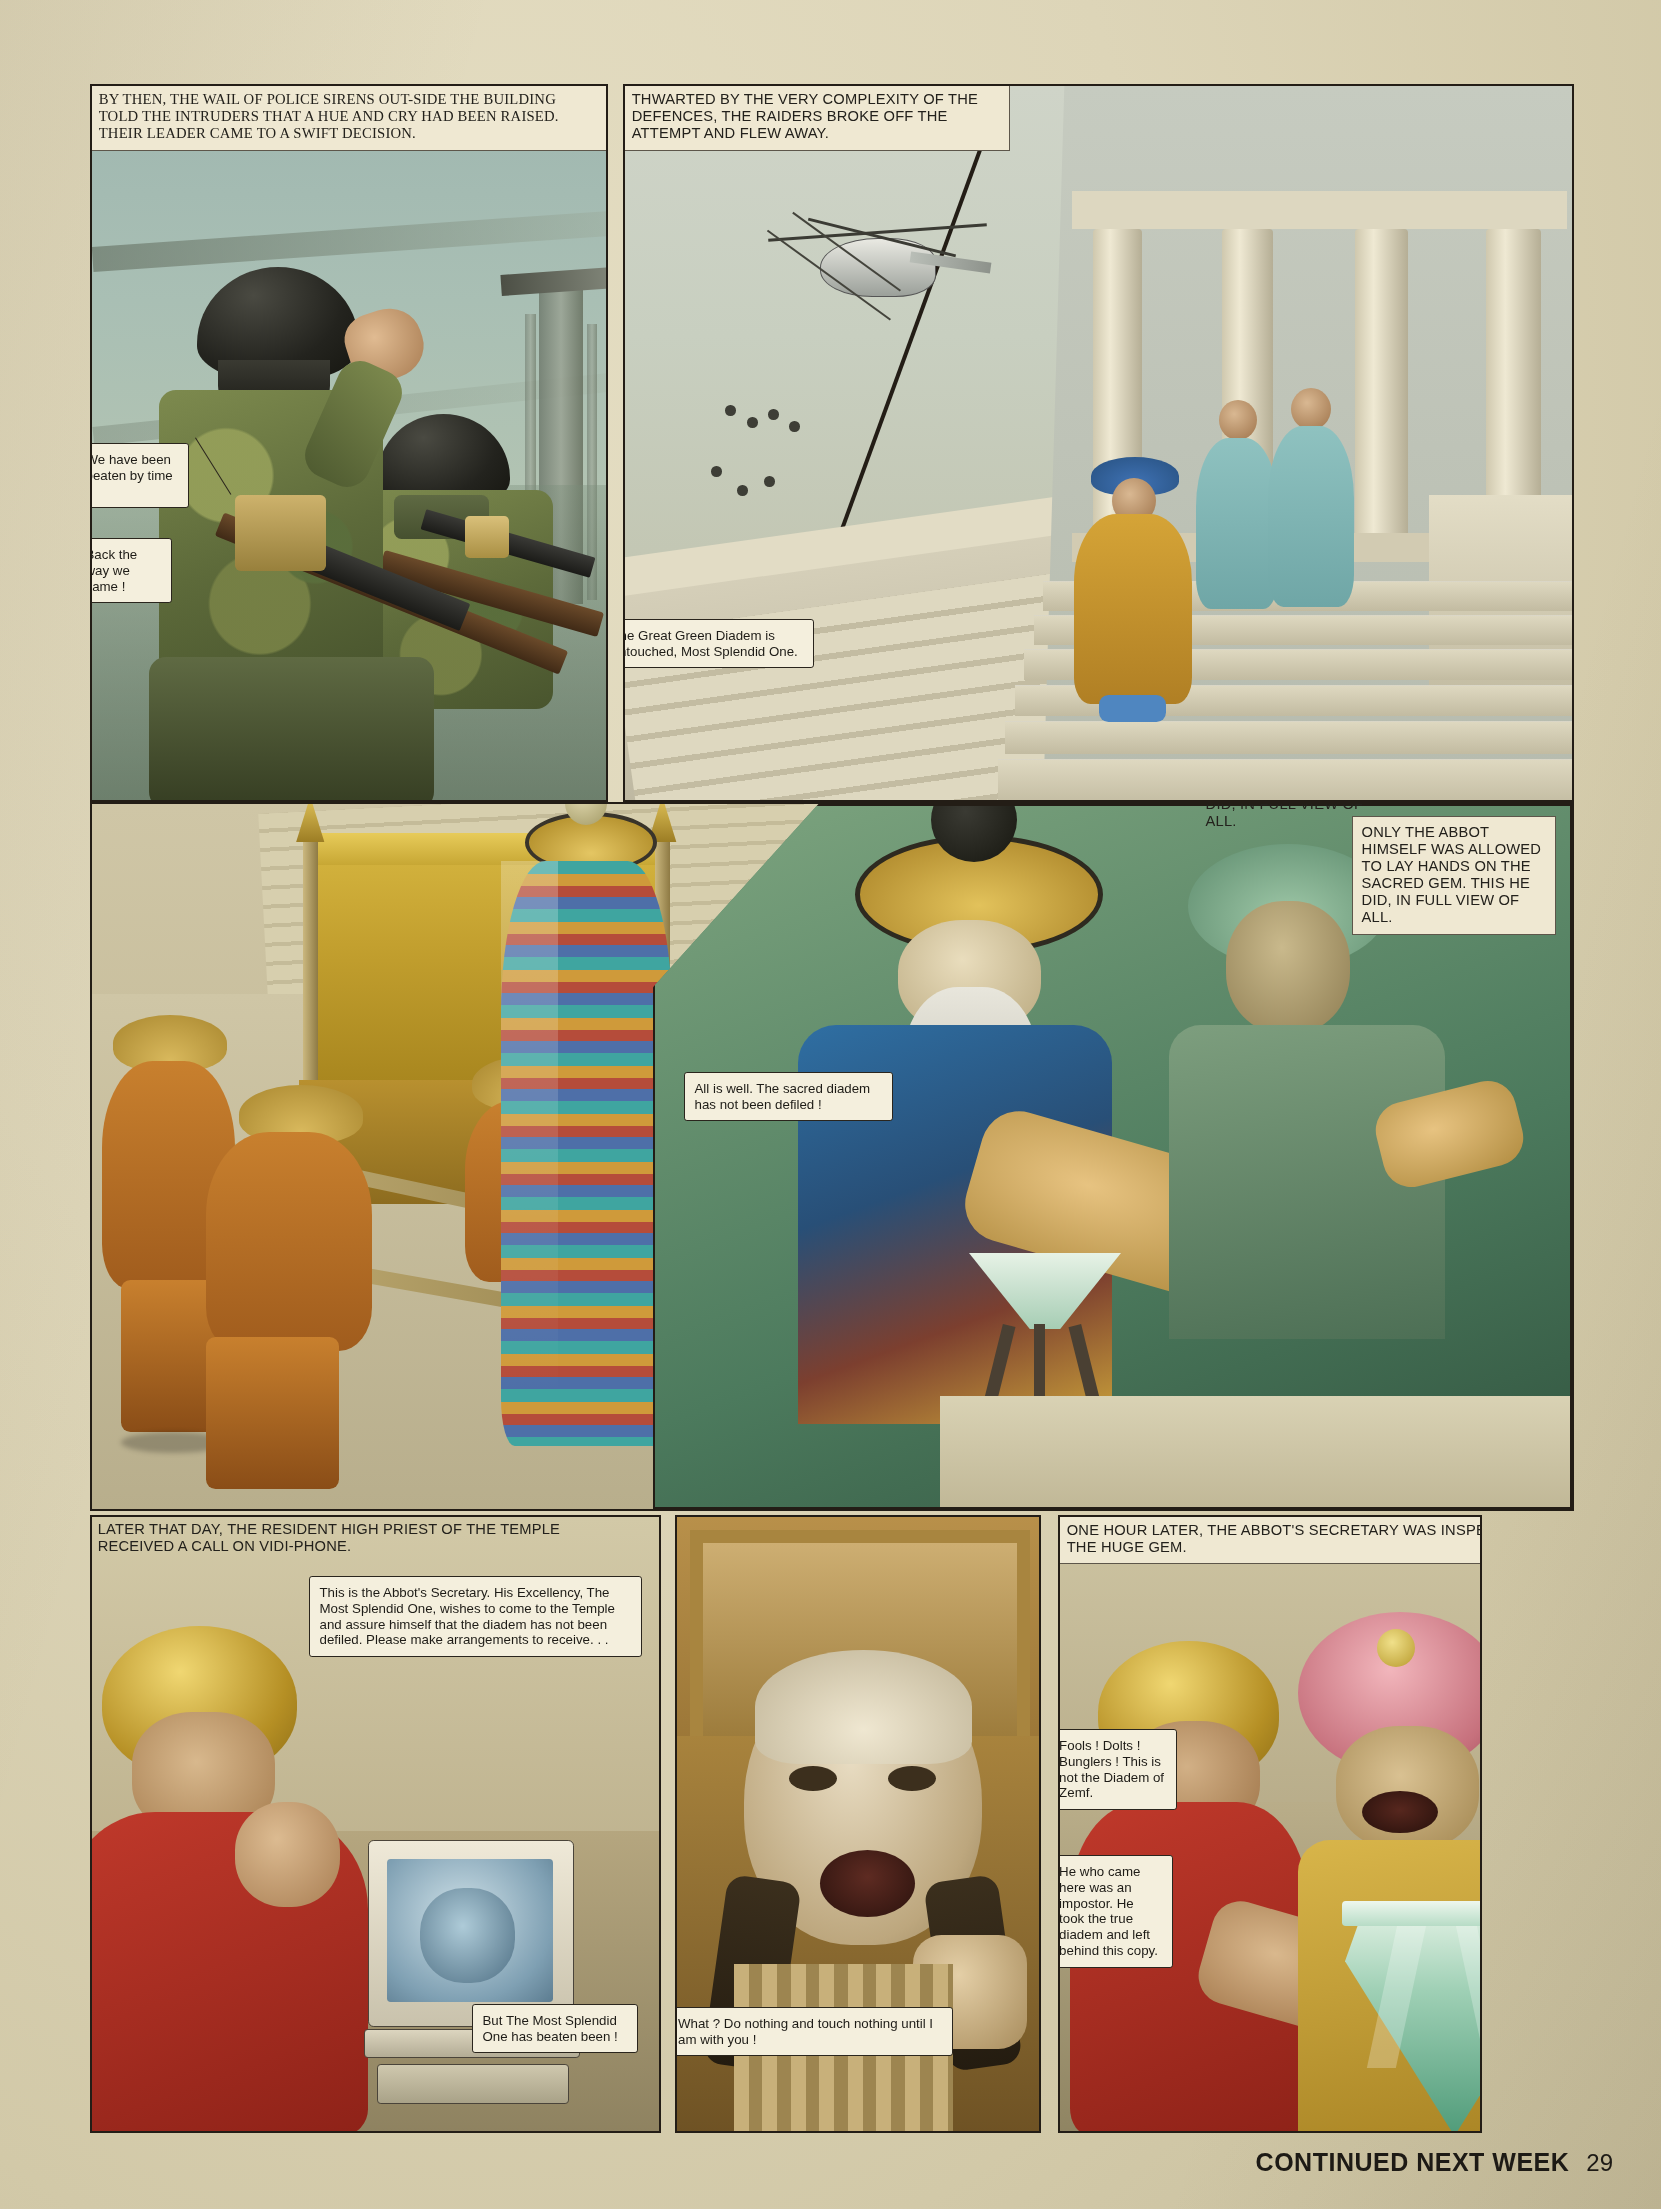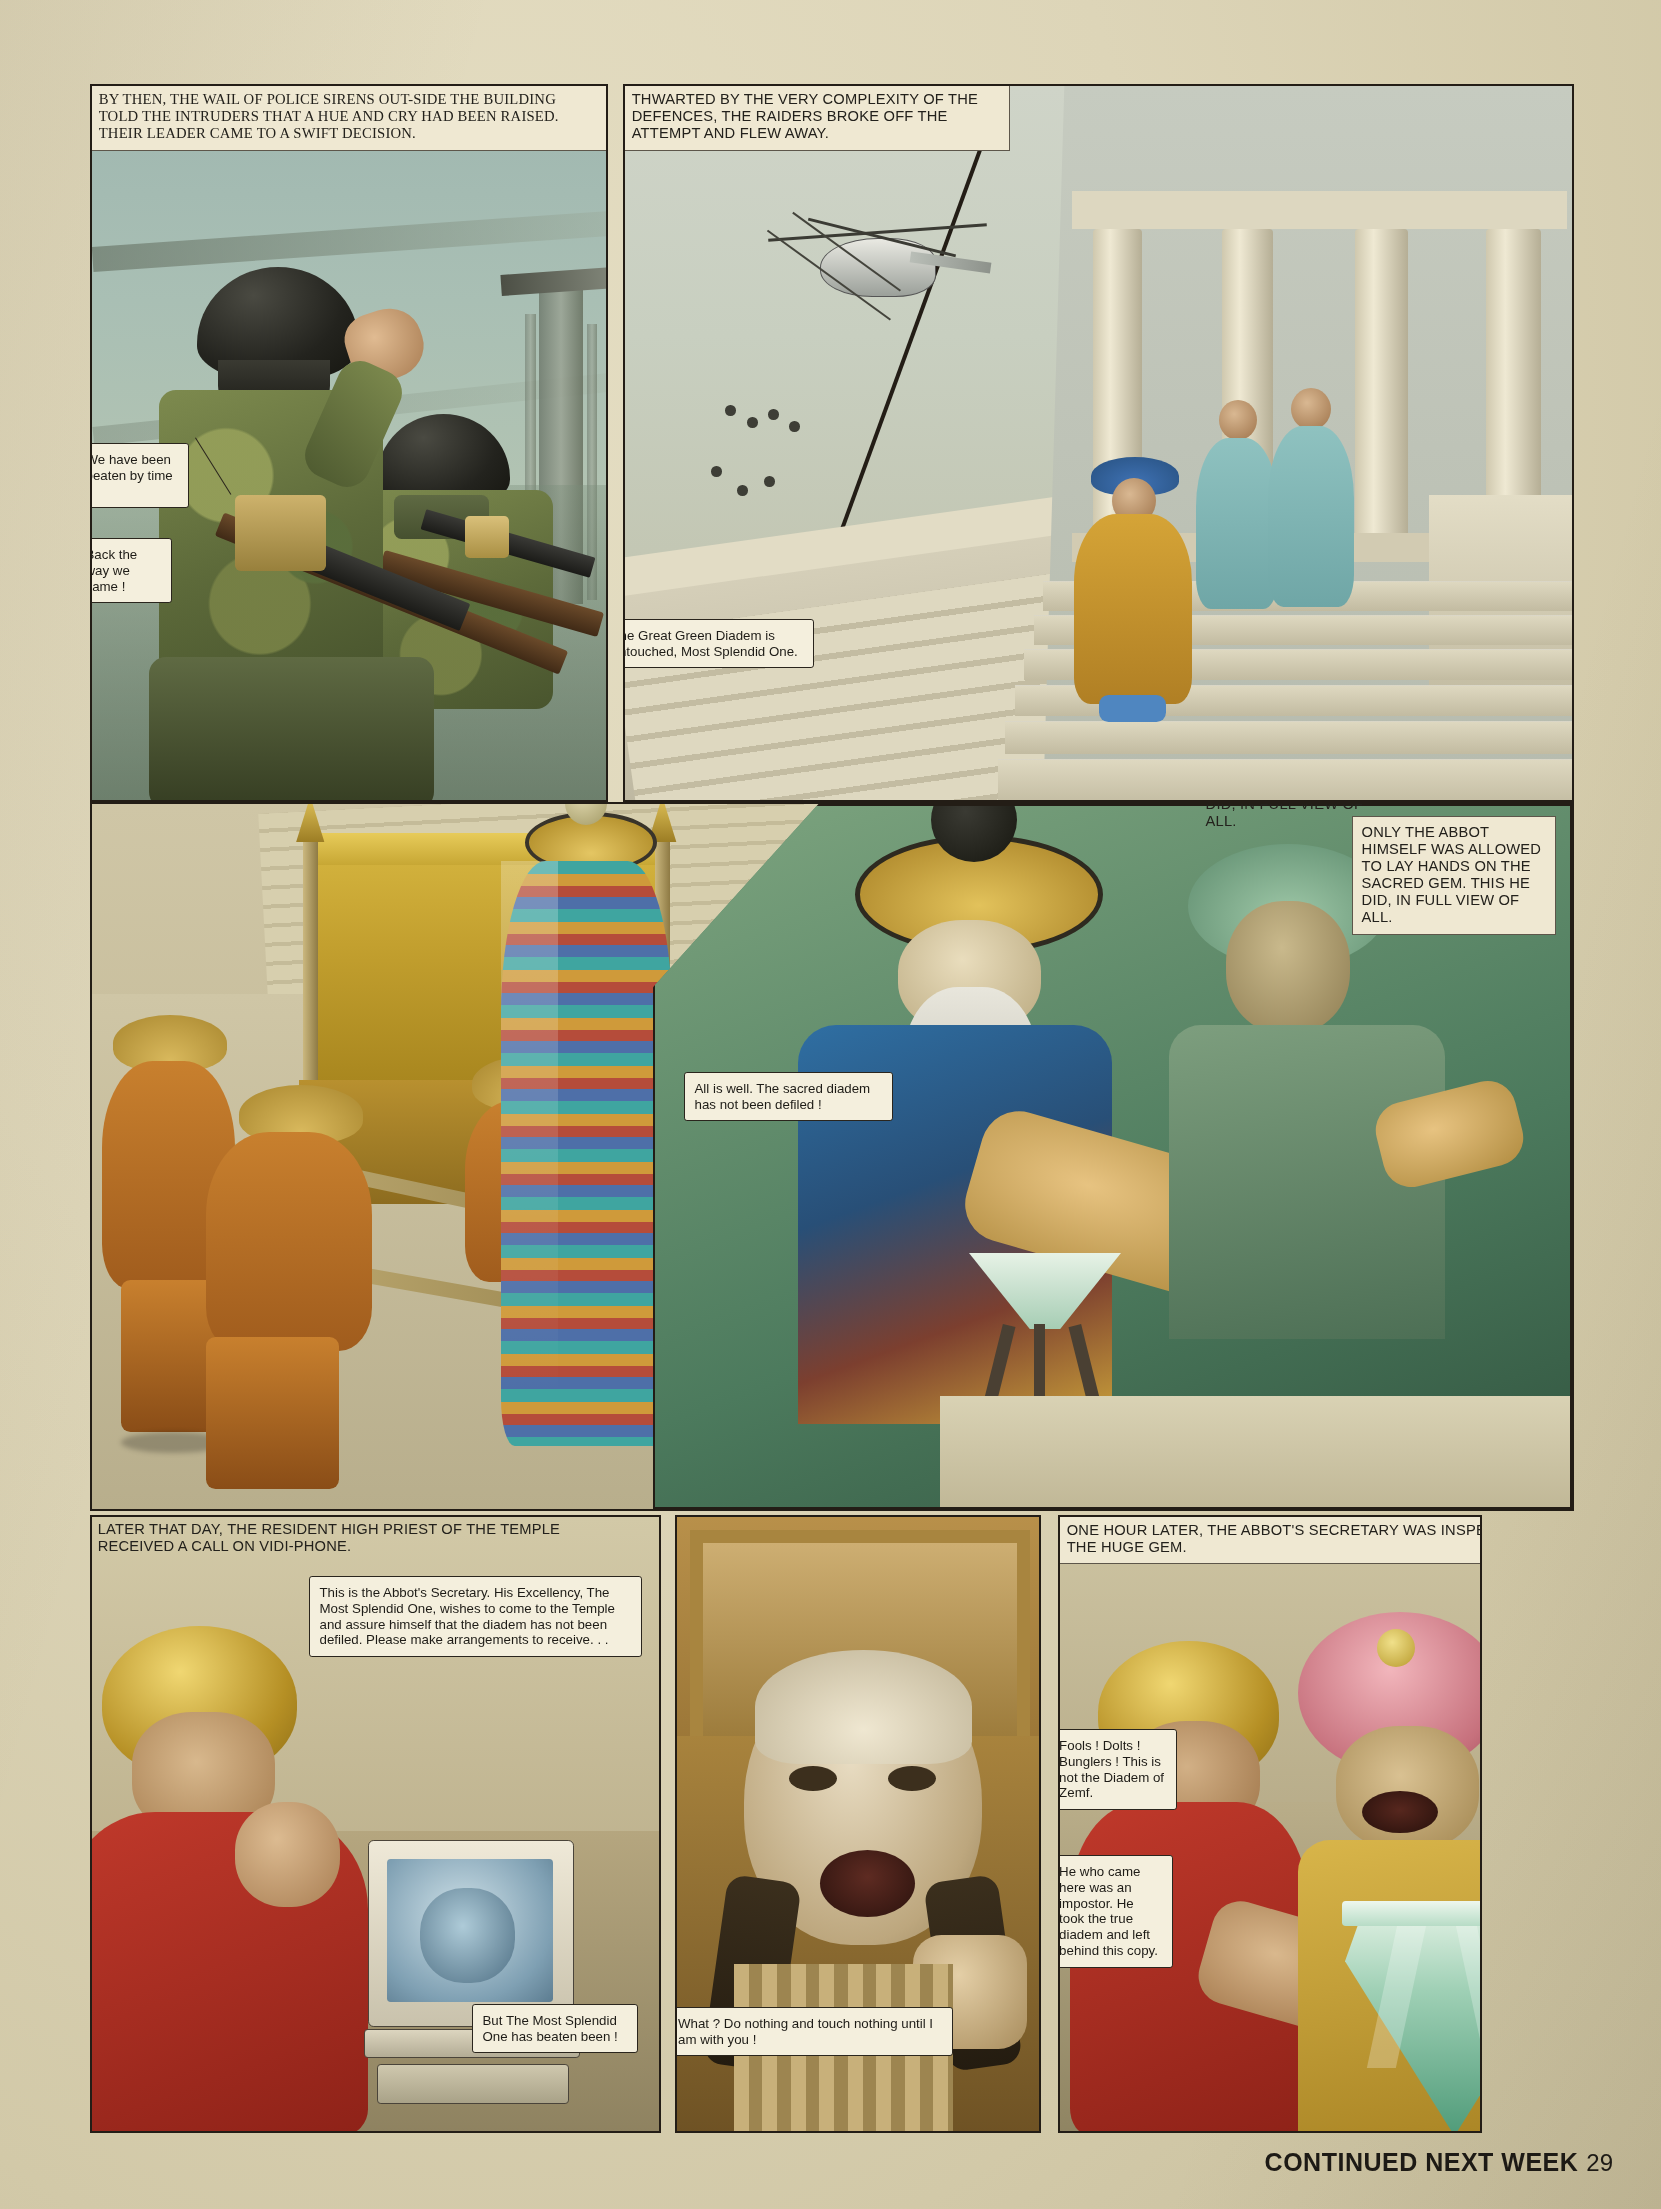--- a/index.html
+++ b/index.html
@@ -71,21 +71,21 @@
     z-index: 14;
   }
   .sq { border-radius: 2.9px; }
   
   .footer {
     position: absolute;
     right: 49px;
     bottom: 32px;
     display: flex;
     align-items: center;
-    gap: 8px;
+    gap: 17px;
     z-index: 20;
   }
   .footer .cont {
     font-size: 25px;
     font-weight: bold;
     letter-spacing: 0.5px;
     color: #1d1a15;
     font-family: "Liberation Sans", sans-serif;
   }
   .footer .pg {

